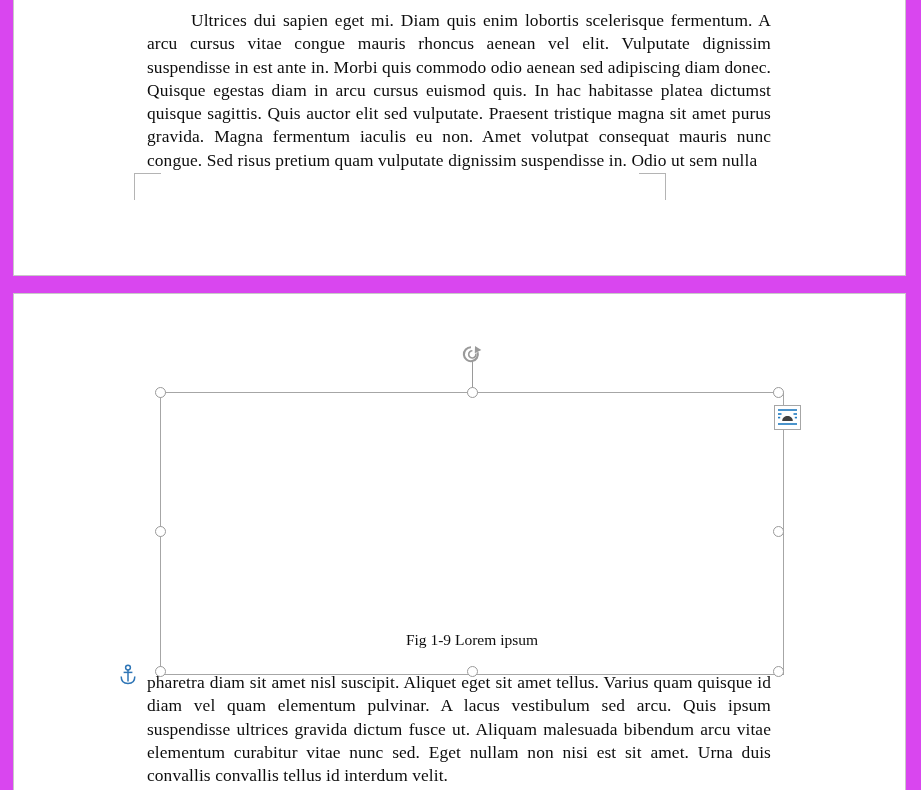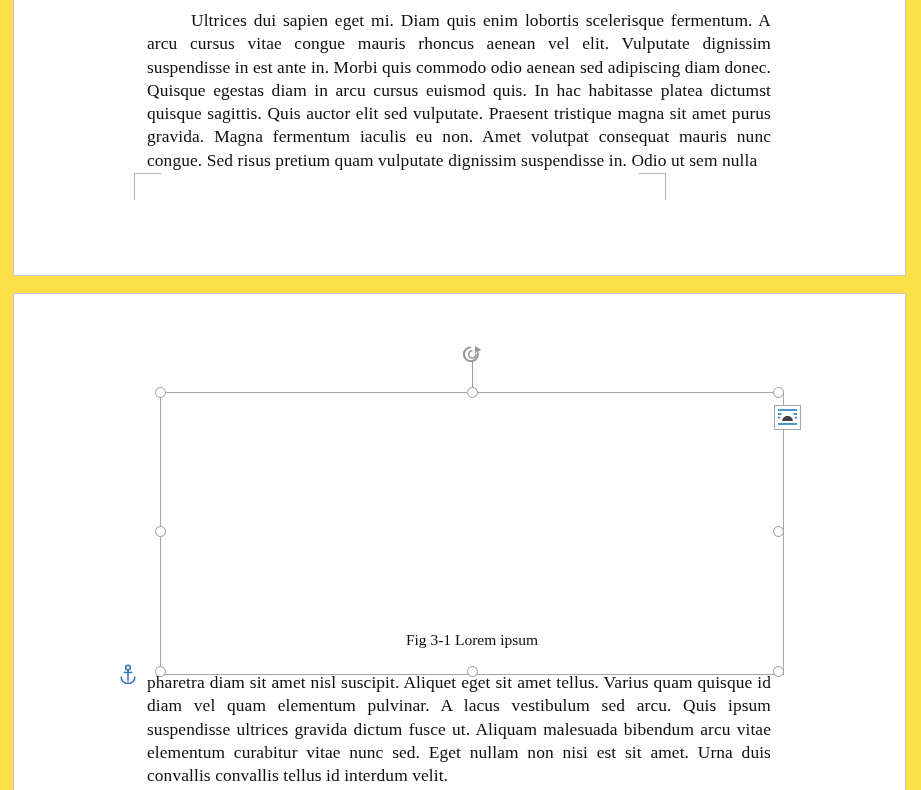--- a/index.html
+++ b/index.html
@@ -14,21 +14,21 @@
     font-family: "Liberation Serif", "DejaVu Serif", serif;
     position: relative;
   }
 
   
   #doc-canvas {
     position: absolute;
     left: 0; top: 0;
     width: 921px;
     height: 790px;
-    background: #fde047;
+    background: #d946ef;
   }
 
   .page {
     position: absolute;
     left: 13px;
     width: 893px;
     background: #ffffff;
     border: 1px solid #c8c8c8;
     box-sizing: border-box;
   }
@@ -178,21 +178,21 @@
     <div class="crop-mark tr" style="left: 625px; top: 432px;"></div>
   </div>
 
   <div class="page" id="page-2">
 
     <div id="figure-object">
 
       <div id="selection-frame"></div>
 
 
-      <div class="figure-caption">Fig 3-1 Lorem ipsum</div>
+      <div class="figure-caption">Fig 1-9 Lorem ipsum</div>
 
       <div id="rotate-stem"></div>
       <div id="rotate-handle">
         <svg width="26" height="22" viewBox="0 0 26 22" xmlns="http://www.w3.org/2000/svg">
           <path d="M12 3.2 A7 7 0 1 0 18.6 8.2" fill="none" stroke="#9a9a9a" stroke-width="2.1"></path>
           <path d="M13.4 6.8 A3.6 3.6 0 1 0 16.8 9.6" fill="none" stroke="#9a9a9a" stroke-width="1.6"></path>
           <path d="M16.0 2.0 L22.3 6.0 L15.8 9.2 Z" fill="#9a9a9a"></path>
         </svg>
       </div>
 

